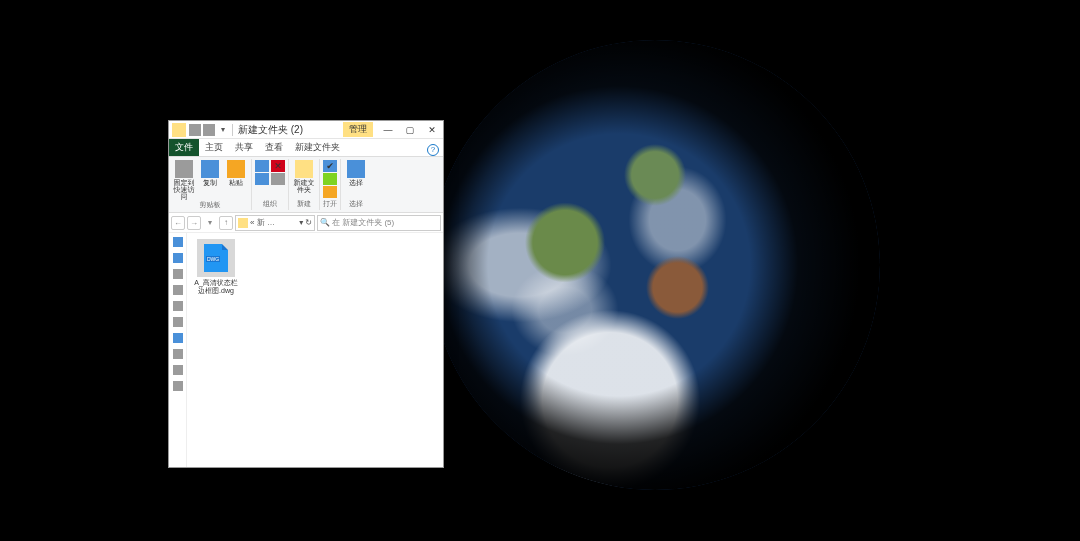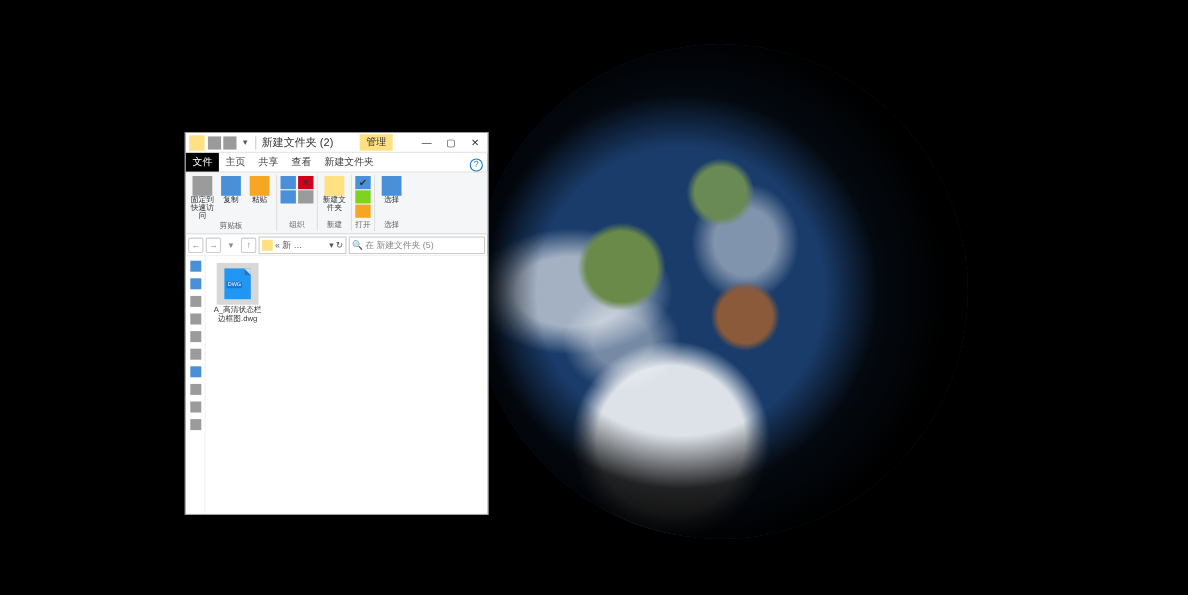--- a/index.html
+++ b/index.html
@@ -25,28 +25,28 @@
 
 .win { position: absolute; left: 168px; top: 120px; width: 276px; height: 348px; background: #fff; border: 1px solid #999; box-shadow: 0 3px 10px rgba(0,0,0,0.5); color: #333; font-size: 9px; display: flex; flex-direction: column; }
 
 
 .titlebar { height: 18px; display: flex; align-items: center; background: #fff; border-bottom: 1px solid #e5e5e5; }
 .ti-ico { width: 14px; height: 14px; background: #ffe083; margin: 0 3px; }
 .qat { display: flex; gap: 2px; align-items: center; }
 .qat .q { width: 12px; height: 12px; display: flex; align-items: center; justify-content: center; color: #555; font-size: 8px; }
 .tb-sep { width: 1px; height: 12px; background: #ccc; margin: 0 3px; }
 .tb-title { flex: 1; font-size: 10px; color: #333; padding-left: 2px; white-space: nowrap; overflow: hidden; }
-.ctx-tab { background: #ffe083; padding: 1px 6px; font-size: 9px; margin-right: 20px; }
+.ctx-tab { background: #ffe083; padding: 1px 6px; font-size: 9px; margin-right: 4px; }
 .wc { display: flex; }
 .wc div { width: 22px; height: 18px; display: flex; align-items: center; justify-content: center; font-size: 9px; color: #333; }
 
 
 .tabs { height: 18px; display: flex; align-items: flex-end; border-bottom: 1px solid #ddd; font-size: 9px; }
 .tab { padding: 2px 6px; color: #444; }
-.tab.active { background: #000000; color: #fff; }
+.tab.active { background: #14532d; color: #fff; }
 .help { margin-left: auto; margin-right: 4px; width: 12px; height: 12px; border-radius: 50%; border: 1px solid #1979ca; color: #1979ca; font-size: 8px; text-align: center; line-height: 10px; }
 
 
 .ribbon { height: 56px; background: #f5f6f7; border-bottom: 1px solid #ddd; display: flex; padding: 2px 0; }
 .grp { border-right: 1px solid #e0e0e0; padding: 1px 3px; display: flex; flex-direction: column; justify-content: space-between; }
 .grp-body { display: flex; gap: 2px; align-items: flex-start; flex: 1; }
 .grp-lbl { font-size: 7px; color: #666; text-align: center; }
 .big { display: flex; flex-direction: column; align-items: center; width: 24px; }
 .big .ic { width: 18px; height: 18px; }
 .big .lbl { font-size: 7px; color: #333; text-align: center; line-height: 1; margin-top: 1px; }

